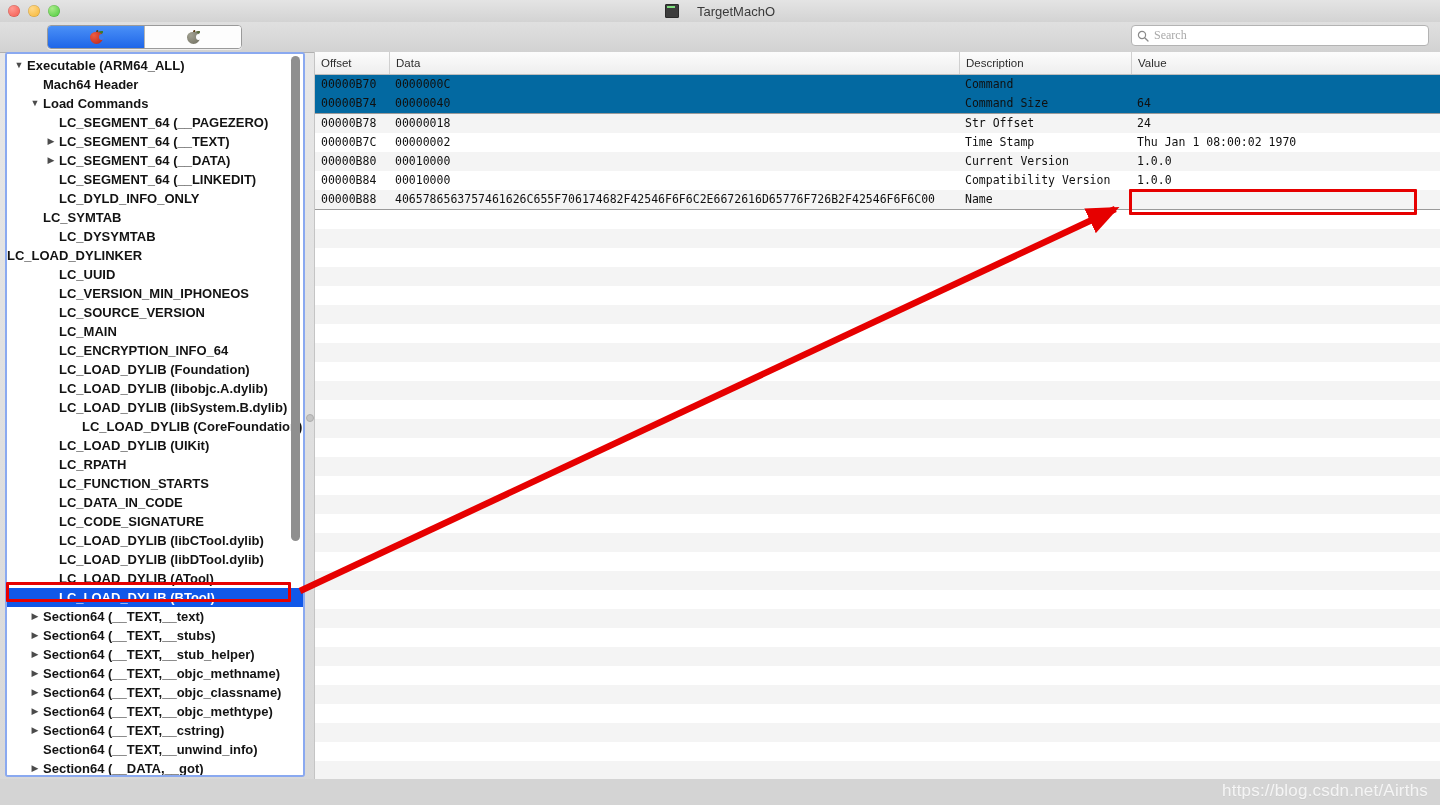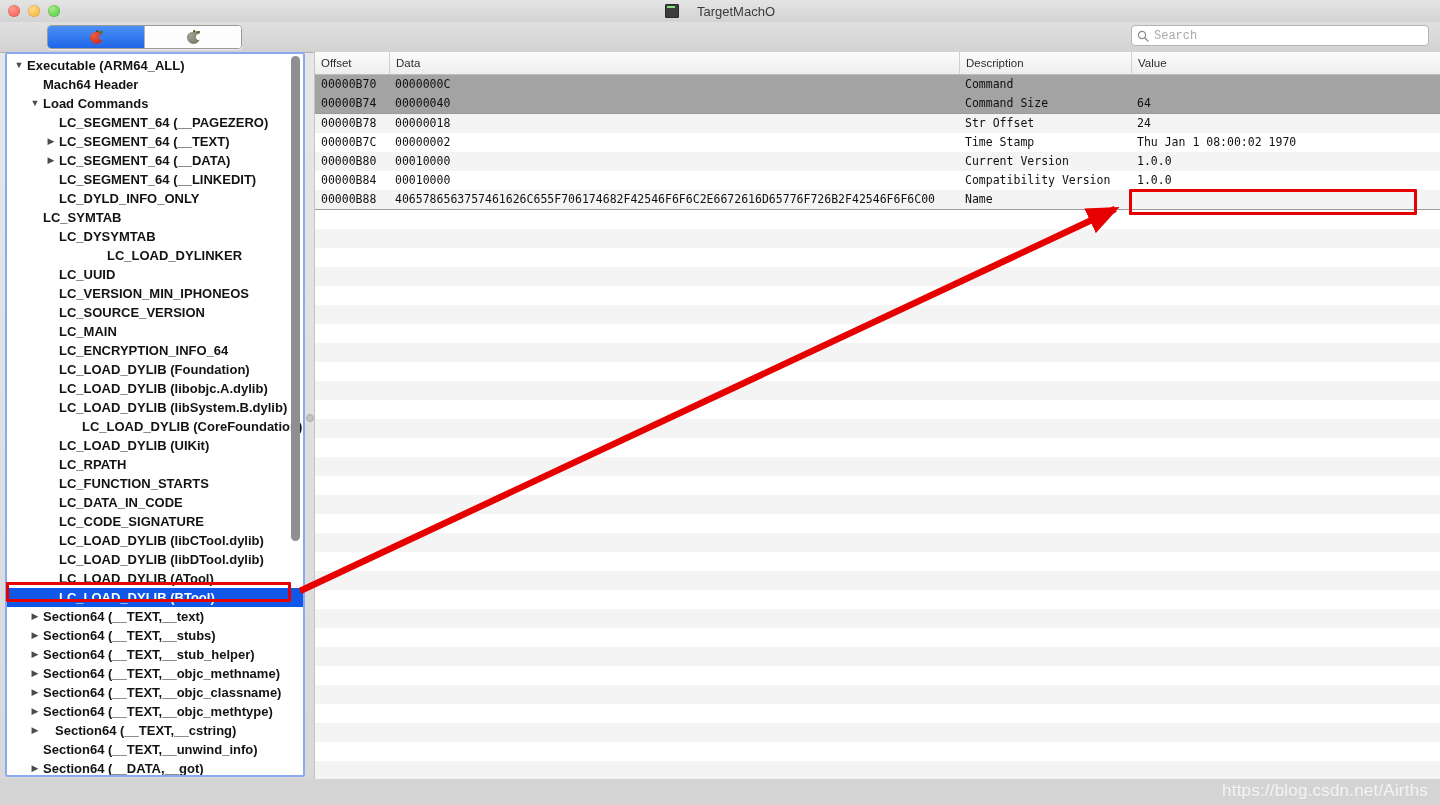--- a/index.html
+++ b/index.html
@@ -147,21 +147,21 @@
     display: flex;
     align-items: center;
     padding-left: 5px;
     box-sizing: border-box;
   }
   .search-box svg { flex: none; }
   .search-input {
     border: none;
     outline: none;
     background: transparent;
-    font-family: Liberation Mono, monospace;
+    font-family: Liberation Serif, serif;
     font-size: 12px;
     color: #222;
     margin-left: 3px;
     width: 260px;
   }
   .search-input::placeholder { color: #a9a9a9; }
 
   
   .sidebar-wrap {
     position: absolute;
@@ -270,21 +270,21 @@
     position: relative;
     height: 19px;
     line-height: 19px;
     font-family: "DejaVu Sans Mono", "Liberation Mono", monospace;
     font-size: 11.5px;
     color: #101010;
     white-space: nowrap;
   }
   .trow.odd { background: #f4f4f4; }
   .trow.even { background: #ffffff; }
-  .trow.hl { background: #a3a3a3; text-decoration: underline; }
+  .trow.hl { background: #0369a1; text-decoration: underline; }
   .trow.sep { border-bottom: 1px solid #9a9a9a; }
   .cell {
     position: absolute;
     top: 0;
     height: 19px;
     overflow: hidden;
     box-sizing: border-box;
   }
   .c-offset { left: 6px; width: 75px; }
   .c-data   { left: 80px; width: 570px; }
@@ -378,21 +378,21 @@
           <div class="tree-row"><span class="twisty" style="left: 6px;">▼</span><span class="lbl" style="margin-left: 20px;">Executable  (ARM64_ALL)</span></div>
           <div class="tree-row"><span class="lbl" style="margin-left: 36px;">Mach64 Header</span></div>
           <div class="tree-row"><span class="twisty" style="left: 22px;">▼</span><span class="lbl" style="margin-left: 36px;">Load Commands</span></div>
           <div class="tree-row"><span class="lbl" style="margin-left: 52px;">LC_SEGMENT_64 (__PAGEZERO)</span></div>
           <div class="tree-row"><span class="twisty" style="left: 38px;">▶</span><span class="lbl" style="margin-left: 52px;">LC_SEGMENT_64 (__TEXT)</span></div>
           <div class="tree-row"><span class="twisty" style="left: 38px;">▶</span><span class="lbl" style="margin-left: 52px;">LC_SEGMENT_64 (__DATA)</span></div>
           <div class="tree-row"><span class="lbl" style="margin-left: 52px;">LC_SEGMENT_64 (__LINKEDIT)</span></div>
           <div class="tree-row"><span class="lbl" style="margin-left: 52px;">LC_DYLD_INFO_ONLY</span></div>
           <div class="tree-row"><span class="lbl" style="margin-left: 36px;">LC_SYMTAB</span></div>
           <div class="tree-row"><span class="lbl" style="margin-left: 52px;">LC_DYSYMTAB</span></div>
-          <div class="tree-row"><span class="lbl" style="margin-left: 52px; padding-left: 48px;">LC_LOAD_DYLINKER</span></div>
+          <div class="tree-row"><span class="lbl" style="">LC_LOAD_DYLINKER</span></div>
           <div class="tree-row"><span class="lbl" style="margin-left: 52px;">LC_UUID</span></div>
           <div class="tree-row"><span class="lbl" style="margin-left: 52px;">LC_VERSION_MIN_IPHONEOS</span></div>
           <div class="tree-row"><span class="lbl" style="margin-left: 52px;">LC_SOURCE_VERSION</span></div>
           <div class="tree-row"><span class="lbl" style="margin-left: 52px;">LC_MAIN</span></div>
           <div class="tree-row"><span class="lbl" style="margin-left: 52px;">LC_ENCRYPTION_INFO_64</span></div>
           <div class="tree-row"><span class="lbl" style="margin-left: 52px;">LC_LOAD_DYLIB (Foundation)</span></div>
           <div class="tree-row"><span class="lbl" style="margin-left: 52px;">LC_LOAD_DYLIB (libobjc.A.dylib)</span></div>
           <div class="tree-row"><span class="lbl" style="margin-left: 52px;">LC_LOAD_DYLIB (libSystem.B.dylib)</span></div>
           <div class="tree-row"><span class="lbl" style="margin-left: 52px; padding-left: 23px;">LC_LOAD_DYLIB (CoreFoundation)</span></div>
           <div class="tree-row"><span class="lbl" style="margin-left: 52px;">LC_LOAD_DYLIB (UIKit)</span></div>
@@ -403,21 +403,21 @@
           <div class="tree-row"><span class="lbl" style="margin-left: 52px;">LC_LOAD_DYLIB (libCTool.dylib)</span></div>
           <div class="tree-row"><span class="lbl" style="margin-left: 52px;">LC_LOAD_DYLIB (libDTool.dylib)</span></div>
           <div class="tree-row"><span class="lbl" style="margin-left: 52px;">LC_LOAD_DYLIB (ATool)</span></div>
           <div class="tree-row selected"><span class="lbl" style="margin-left: 52px;">LC_LOAD_DYLIB (BTool)</span></div>
           <div class="tree-row"><span class="twisty" style="left: 22px;">▶</span><span class="lbl" style="margin-left: 36px;">Section64 (__TEXT,__text)</span></div>
           <div class="tree-row"><span class="twisty" style="left: 22px;">▶</span><span class="lbl" style="margin-left: 36px;">Section64 (__TEXT,__stubs)</span></div>
           <div class="tree-row"><span class="twisty" style="left: 22px;">▶</span><span class="lbl" style="margin-left: 36px;">Section64 (__TEXT,__stub_helper)</span></div>
           <div class="tree-row"><span class="twisty" style="left: 22px;">▶</span><span class="lbl" style="margin-left: 36px;">Section64 (__TEXT,__objc_methname)</span></div>
           <div class="tree-row"><span class="twisty" style="left: 22px;">▶</span><span class="lbl" style="margin-left: 36px;">Section64 (__TEXT,__objc_classname)</span></div>
           <div class="tree-row"><span class="twisty" style="left: 22px;">▶</span><span class="lbl" style="margin-left: 36px;">Section64 (__TEXT,__objc_methtype)</span></div>
-          <div class="tree-row"><span class="twisty" style="left: 22px;">▶</span><span class="lbl" style="margin-left: 48px;">Section64 (__TEXT,__cstring)</span></div>
+          <div class="tree-row"><span class="twisty" style="left: 22px;">▶</span><span class="lbl" style="margin-left: 36px;">Section64 (__TEXT,__cstring)</span></div>
           <div class="tree-row"><span class="lbl" style="margin-left: 36px;">Section64 (__TEXT,__unwind_info)</span></div>
           <div class="tree-row"><span class="twisty" style="left: 22px;">▶</span><span class="lbl" style="margin-left: 36px;">Section64 (__DATA,__got)</span></div>
         </div>
     </div>
     <div class="sb-scrollbar">
       <div class="sb-thumb"></div>
     </div>
   </div>
   <div class="splitter-dot"></div>
 

